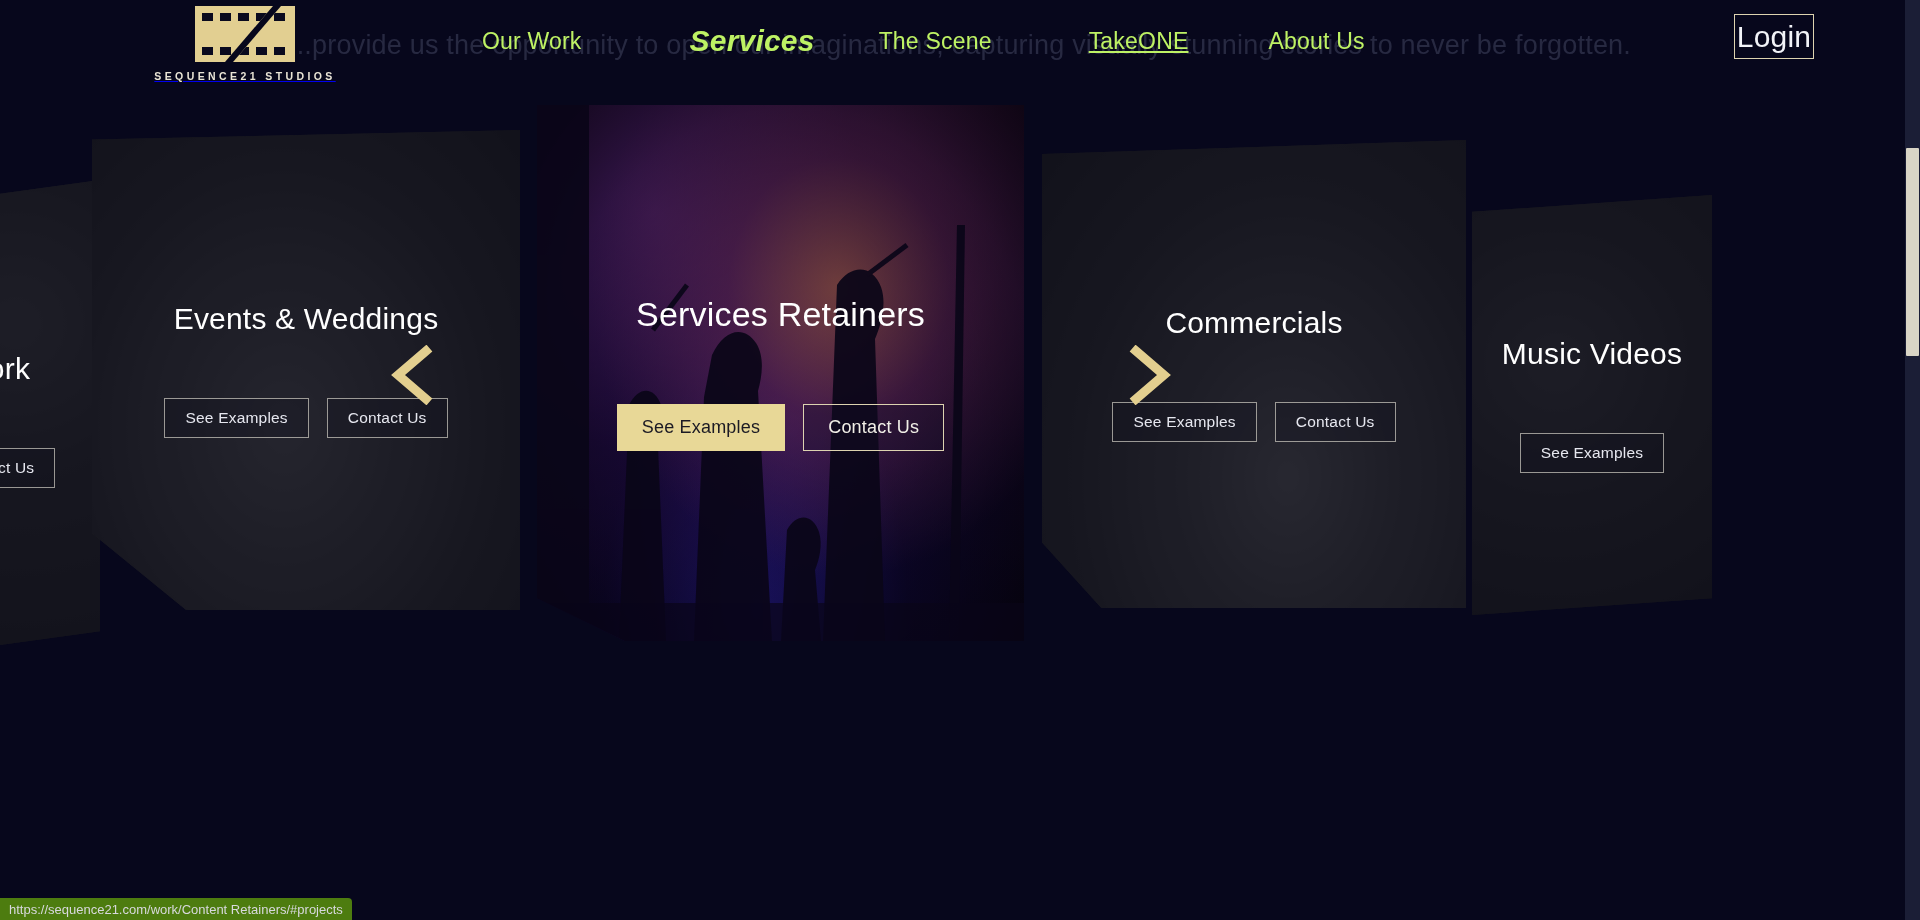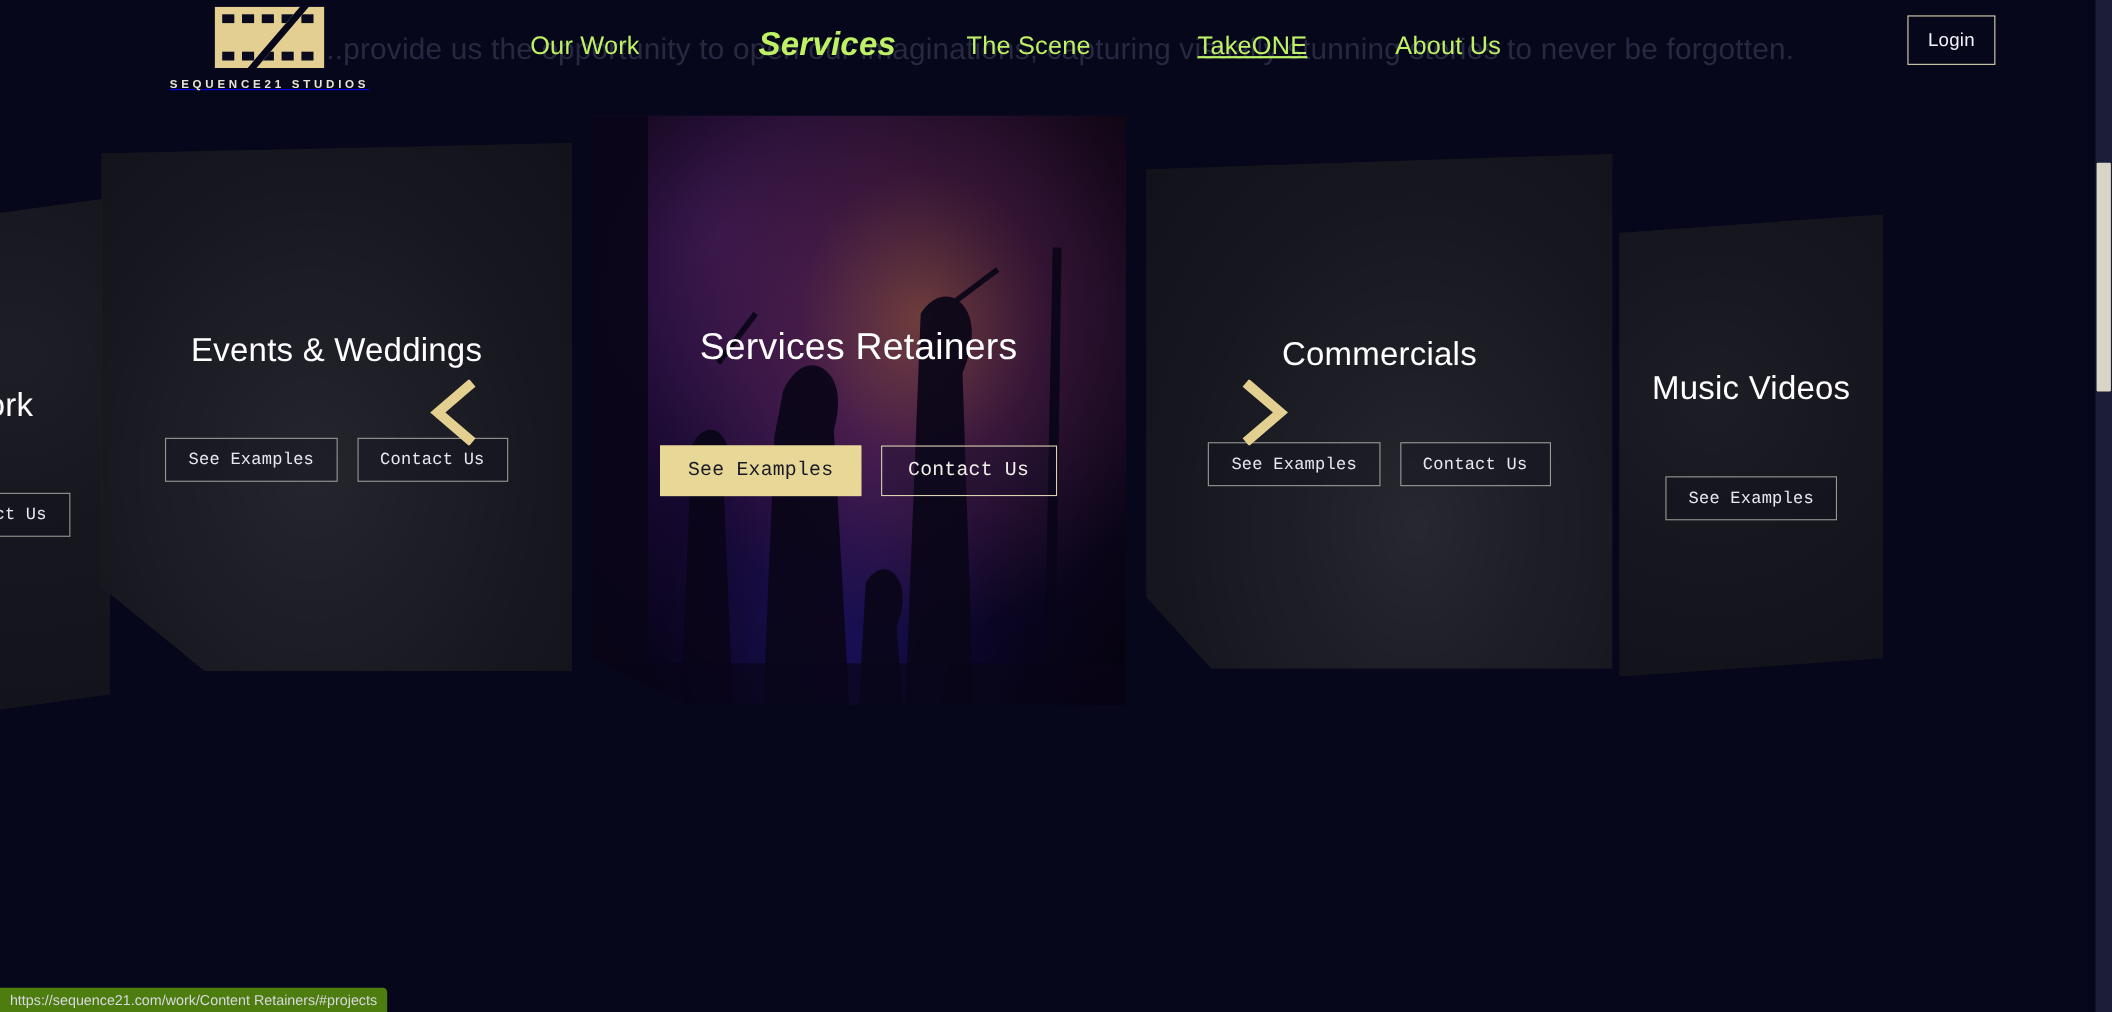--- a/index.html
+++ b/index.html
@@ -91,21 +91,21 @@
 
   .login-button {
     position: absolute;
     right: 106px;
     top: 14px;
     width: 80px;
     height: 45px;
     border: 1px solid #ddd3b0;
     background: transparent;
     color: #f2f3f8;
-    font-size: 17px;
+    font-size: 30px;
     font-family: "Liberation Sans", sans-serif;
     letter-spacing: .2px;
     display: flex;
     align-items: center;
     justify-content: center;
     cursor: pointer;
   }
 
   
   .carousel {
@@ -179,21 +179,21 @@
   }
   .card.active .card-title { font-size: 34px; }
   .card-actions {
     display: flex;
     gap: 18px;
     margin-top: 46px;
   }
   .card.active .card-actions { margin-top: 54px; }
 
   .btn {
-    font-family: Liberation Mono, monospace;
+    font-family: Liberation Sans, sans-serif;
     font-size: 15.5px;
     letter-spacing: .2px;
     padding: 10px 20px;
     cursor: pointer;
     white-space: nowrap;
     border: 1px solid rgba(235,232,220,.62);
     background: rgba(16,16,30,.30);
     color: #e6e7ef;
   }
   .card.active .btn {

